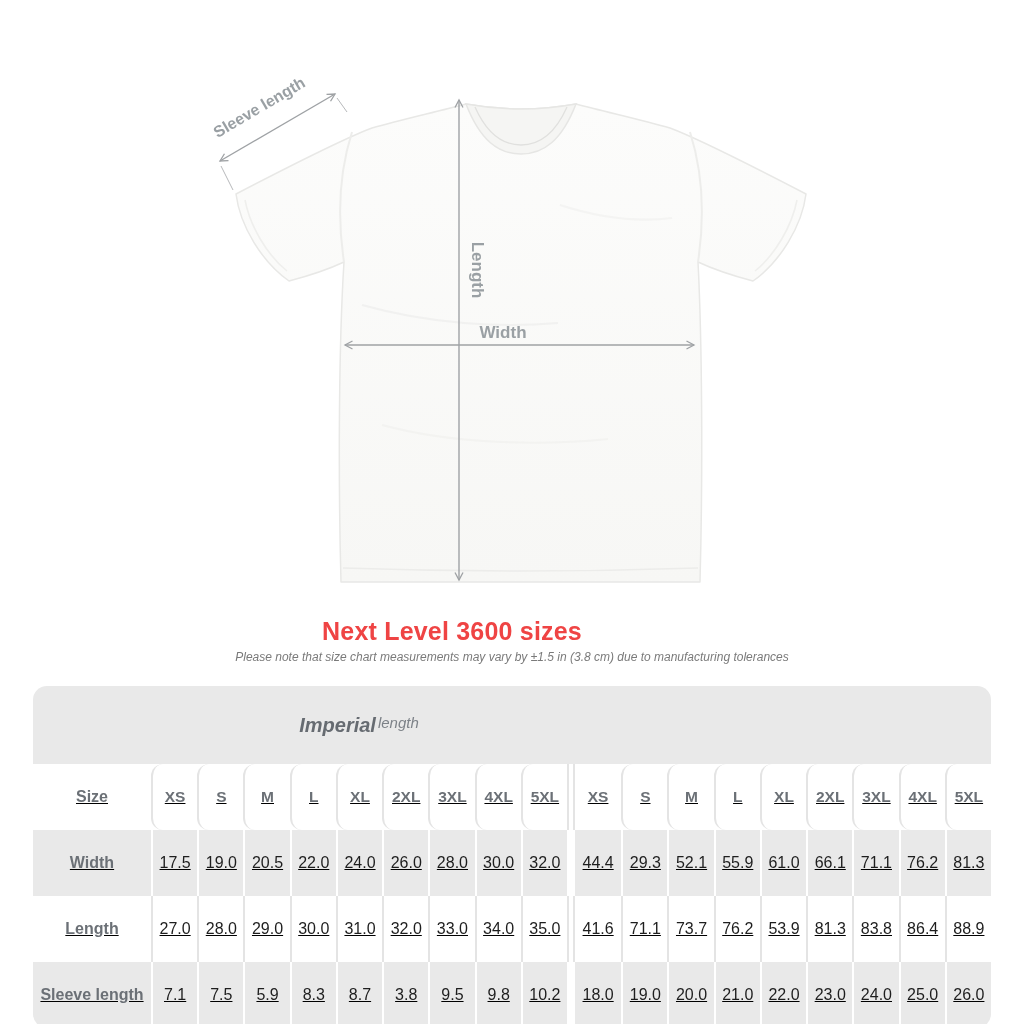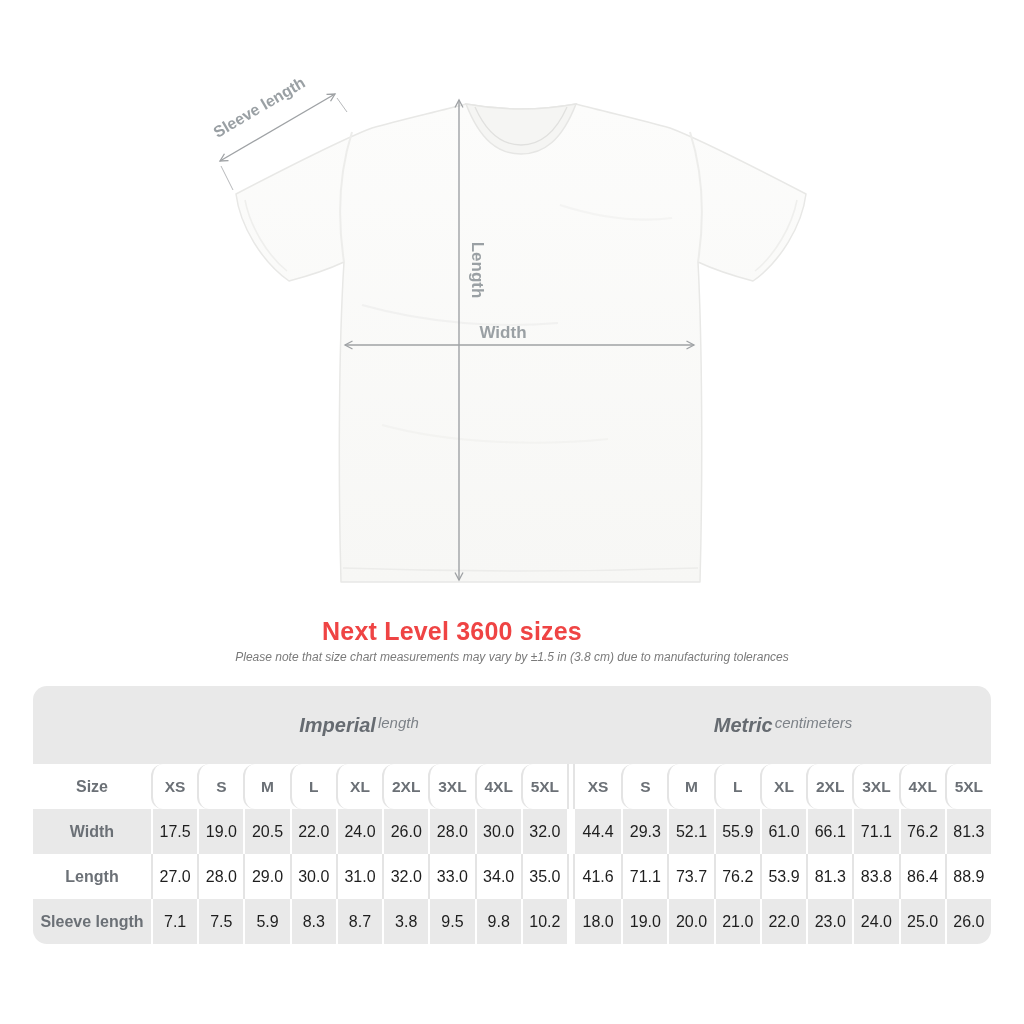--- a/index.html
+++ b/index.html
@@ -27,23 +27,24 @@
   .group-row{
     height:78px;background:#e9e9e9;
     display:grid;grid-template-columns:118px repeat(9,1fr) 8px repeat(9,1fr);
     align-items:center;
   }
   .group-cell{grid-column:span 9;display:flex;flex-direction:row;align-items:flex-start;justify-content:center;gap:2px;}
   .group-name{font-size:20px;font-weight:bold;font-style:italic;color:#666b71;}
   .group-unit{font-size:15px;font-style:italic;color:#7d8288;}
 
   .trow{
-    height:45px;display:grid;
+    height:66px;display:grid;
     grid-template-columns:118px repeat(9,1fr) 8px repeat(9,1fr);
     align-items:stretch;
+    text-decoration:underline;
   }
   .trow.white{background:#ffffff;--sep:#e4e4e4;}
   .trow.gray{background:#e9e9e9;--sep:#ffffff;}
   .c{
     display:flex;align-items:center;justify-content:center;
     font-size:16px;color:#1e1e1e;box-sizing:border-box;
   }
   .c.b{border-left:2px solid var(--sep);}
   .hc{font-weight:bold;color:#6b7076;font-size:15.5px;border-radius:12px;}
   .label-cell{font-weight:bold;color:#6b7076;font-size:16px;}
@@ -117,24 +118,20 @@
 
   <div class="size-table">
 
     <div class="group-row">
       <div class="c"></div>
       <div class="group-cell">
         <div class="group-name">Imperial</div>
         <div class="group-unit">length</div>
       </div>
       <div></div>
-      <div class="group-cell">
-        <div class="group-name">Metric</div>
-        <div class="group-unit">centimeters</div>
-      </div>
     </div>
 
     <div class="trow white">
       <div class="c label-cell">Size</div>
       <div class="c b hc">XS</div>
       <div class="c b hc">S</div>
       <div class="c b hc">M</div>
       <div class="c b hc">L</div>
       <div class="c b hc">XL</div>
       <div class="c b hc">2XL</div>

